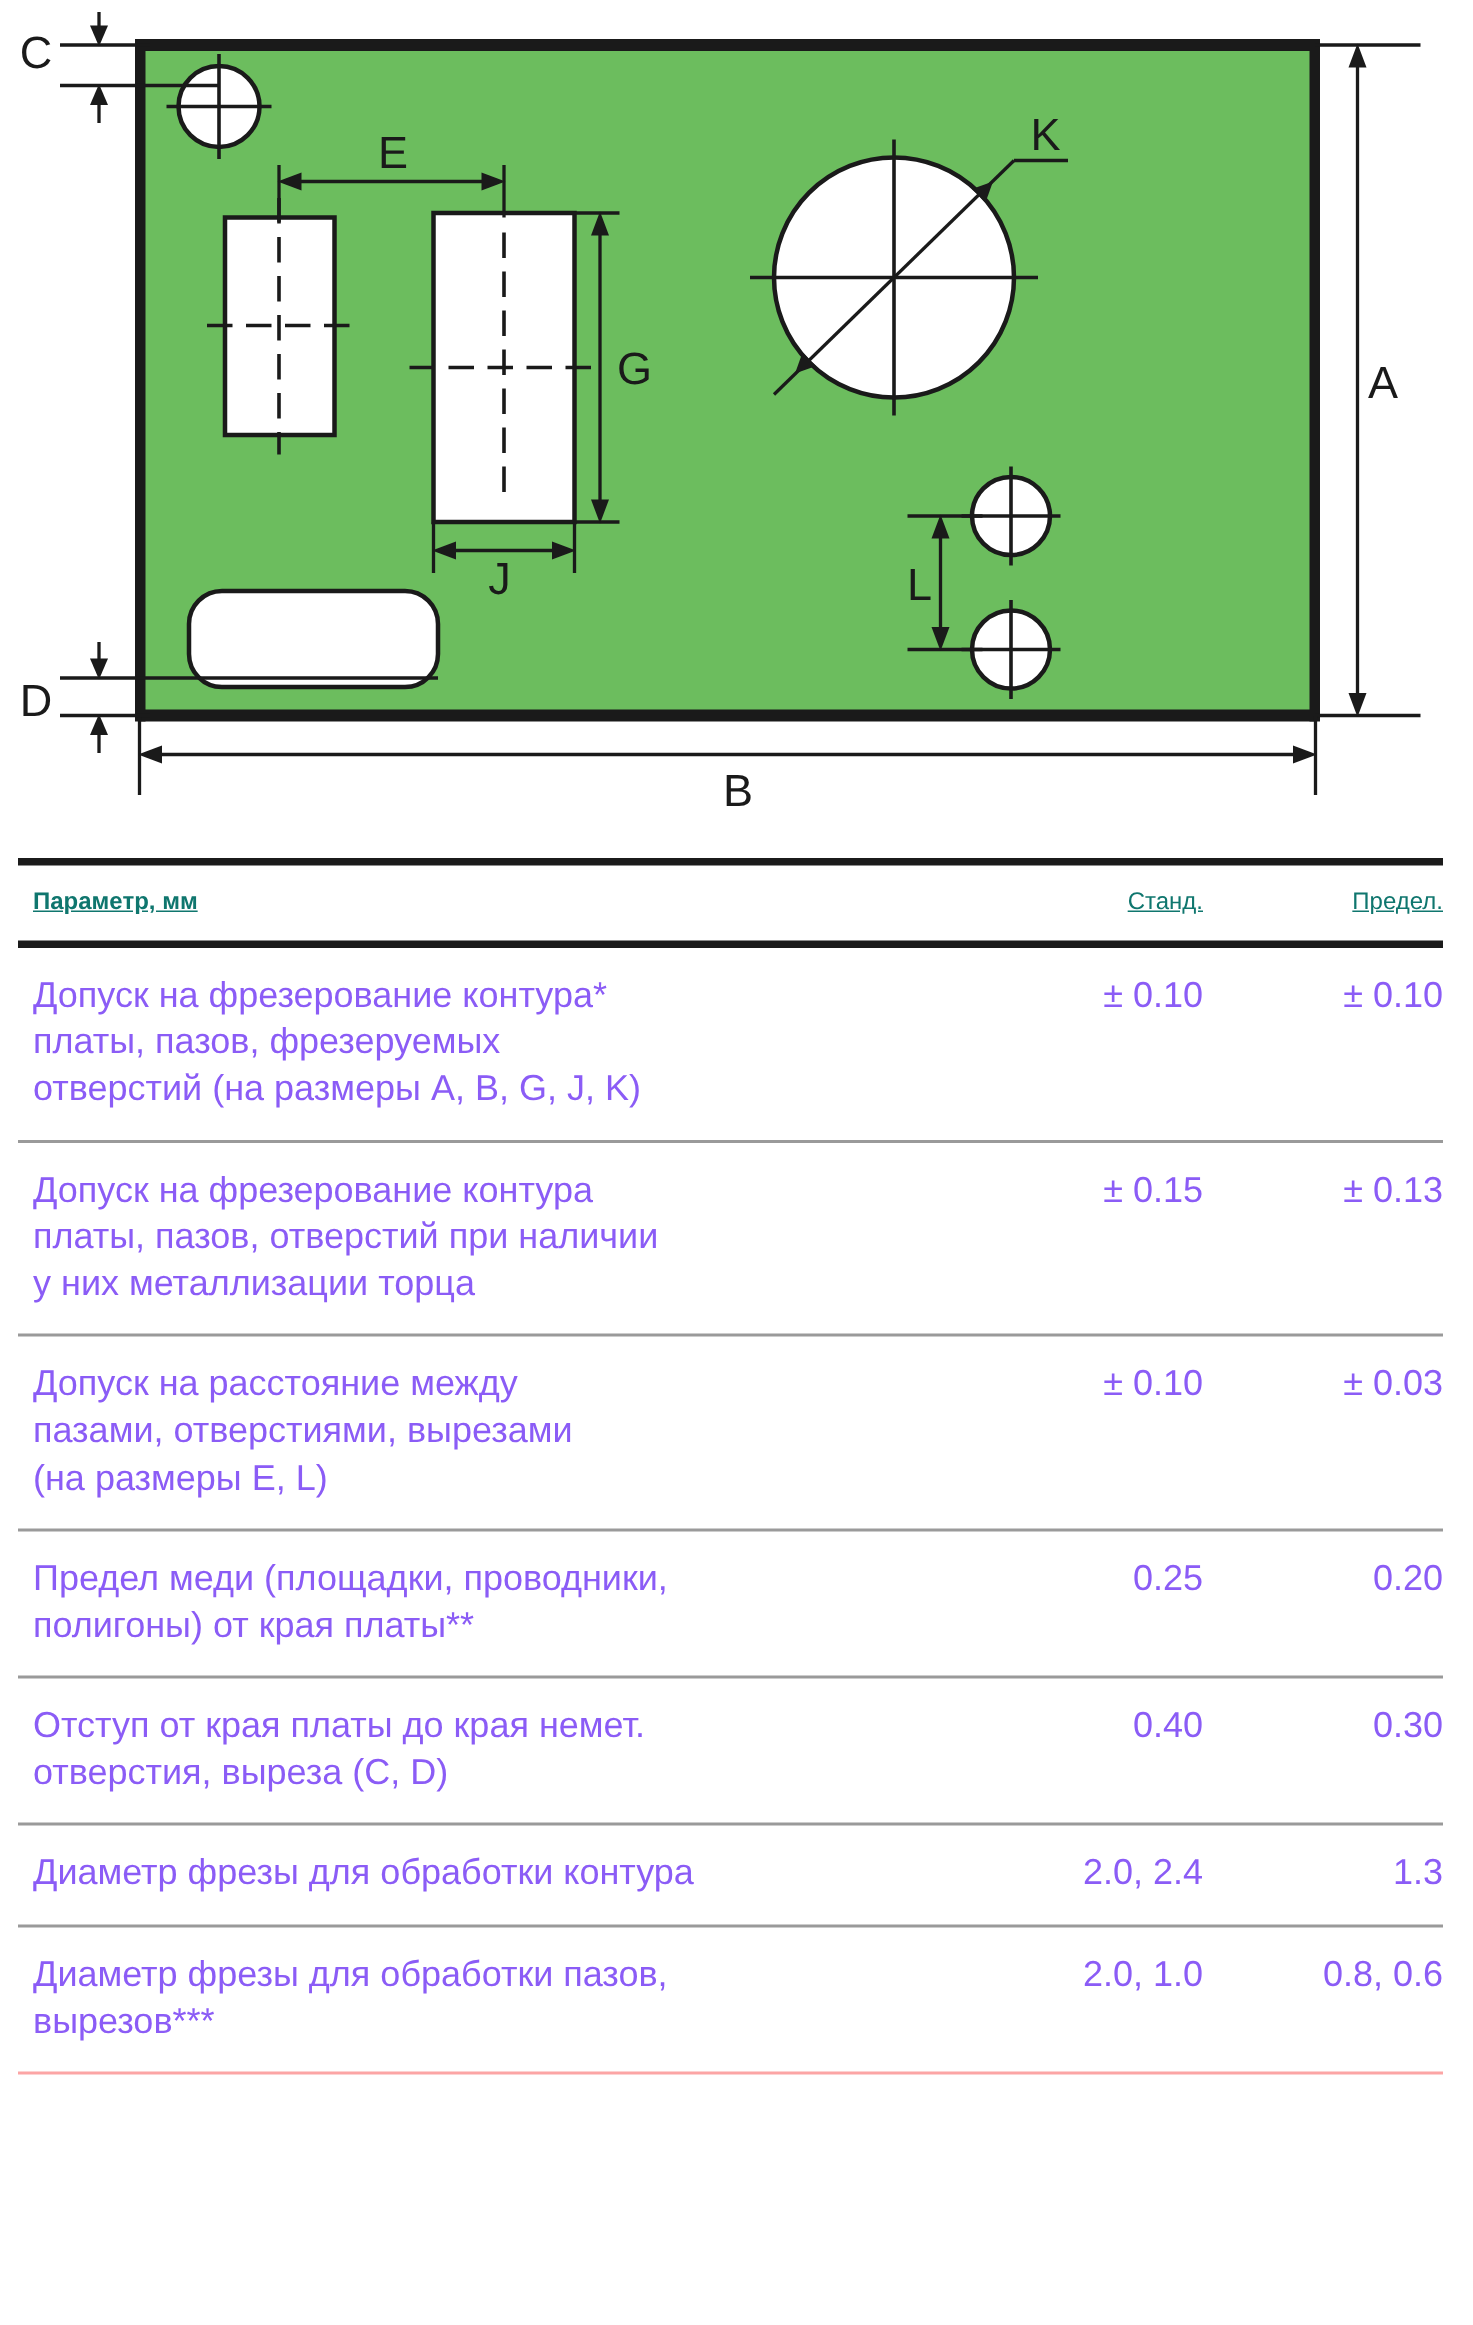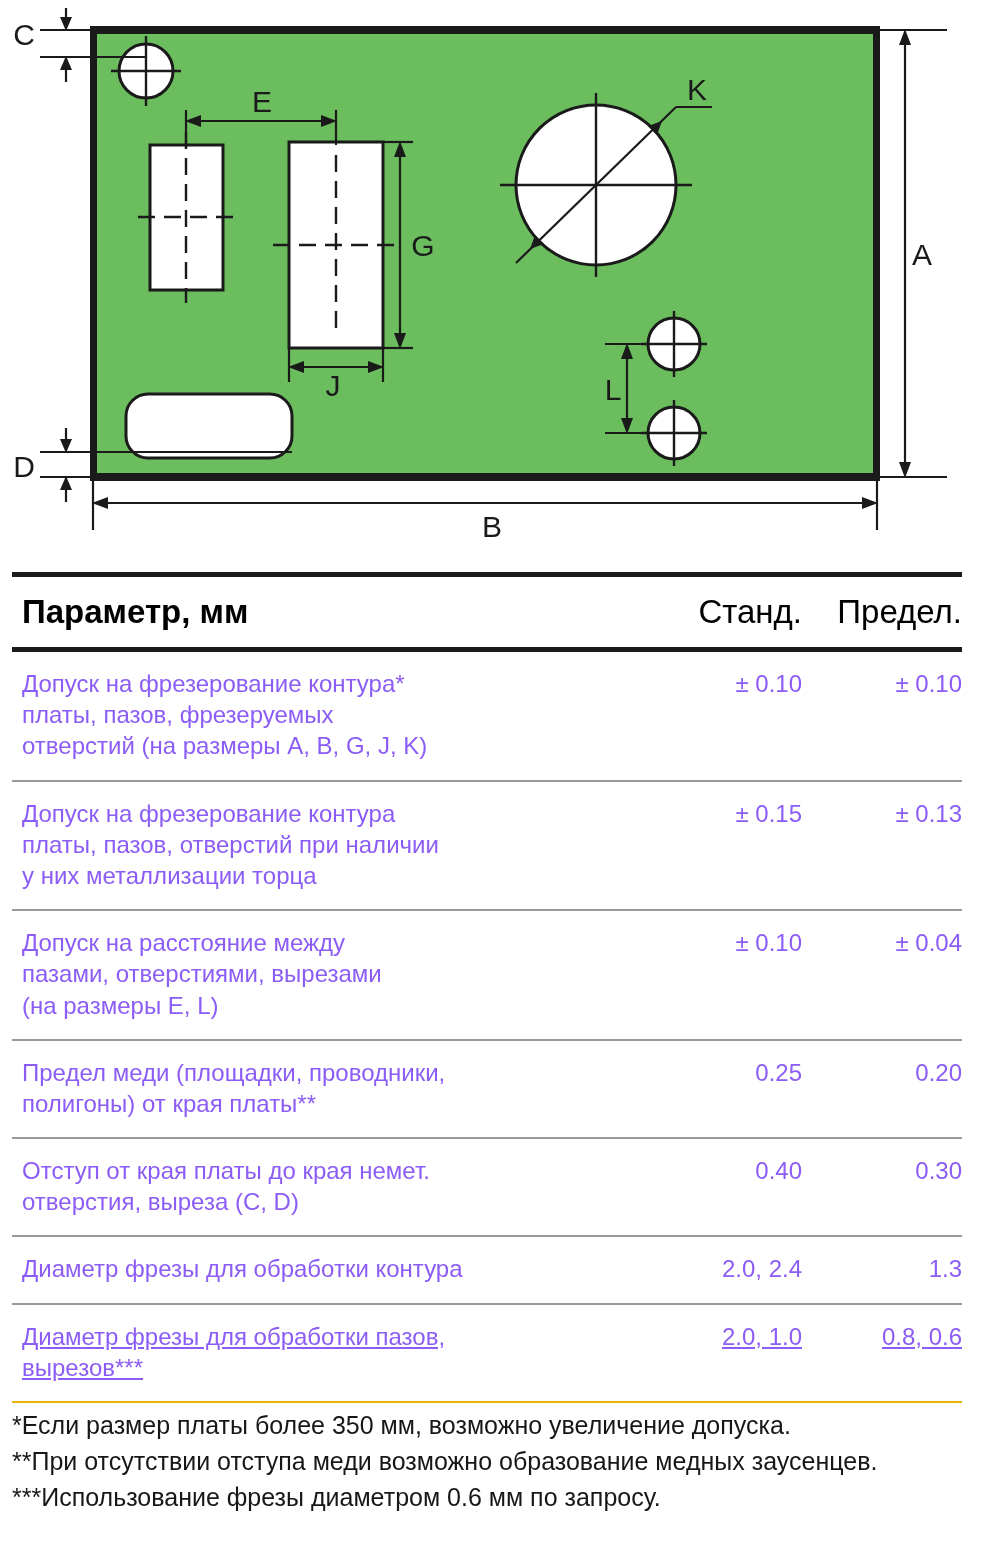--- a/index.html
+++ b/index.html
@@ -45,25 +45,26 @@
   table.tbl {
     border-collapse: collapse;
     width: 950px;
     table-layout: fixed;
   }
   table.tbl col.c-param { width: 620px; }
   table.tbl col.c-std   { width: 170px; }
   table.tbl col.c-lim   { width: 160px; }
 
   table.tbl thead th {
-    font-size: 33px;
+    font-size: 16px;
     font-weight: bold;
     padding: 16px 0 16px 0;
     vertical-align: middle;
-    color: #000000;
+    color: #0f766e;
+    text-decoration: underline;
   }
   table.tbl thead th.h-param {
     text-align: left;
     padding-left: 10px;
   }
   table.tbl thead th.h-num {
     text-align: right;
     font-weight: normal;
   }
   thead tr.head-row {
@@ -73,22 +74,21 @@
 
   table.tbl tbody td {
     font-size: 24px;
     line-height: 1.30;
     padding: 16px 0 18px 0;
     vertical-align: top;
     color: #8b5cf6;
     border-bottom: 2px solid #9a9a9a;
   }
   table.tbl tbody tr:last-child td {
-    border-bottom: 2px solid #eab308;
-    text-decoration: underline;
+    border-bottom: 2px solid #fca5a5;
   }
   table.tbl tbody td.t-param {
     text-align: left;
     padding-left: 10px;
     padding-right: 18px;
   }
   table.tbl tbody td.t-num {
     text-align: right;
     white-space: nowrap;
   }
@@ -291,21 +291,21 @@
           <td class="t-num">± 0.15</td>
           <td class="t-num">± 0.13</td>
         </tr>
         <tr>
           <td class="t-param">
             <div>Допуск на расстояние между</div>
             <div>пазами, отверстиями, вырезами</div>
             <div>(на размеры E, L)</div>
           </td>
           <td class="t-num">± 0.10</td>
-          <td class="t-num">± 0.04</td>
+          <td class="t-num">± 0.03</td>
         </tr>
         <tr>
           <td class="t-param">
             <div>Предел меди (площадки, проводники,</div>
             <div>полигоны) от края платы**</div>
           </td>
           <td class="t-num">0.25</td>
           <td class="t-num">0.20</td>
         </tr>
         <tr>
@@ -328,19 +328,14 @@
             <div>Диаметр фрезы для обработки пазов,</div>
             <div>вырезов***</div>
           </td>
           <td class="t-num">2.0, 1.0</td>
           <td class="t-num">0.8, 0.6</td>
         </tr>
       </tbody>
     </table>
   </div>
 
-  <div id="footnotes">
-    <p class="fn">*Если размер платы более 350 мм, возможно увеличение допуска.</p>
-    <p class="fn justify">**При отсутствии отступа меди возможно образование медных заусенцев.</p>
-    <p class="fn">***Использование фрезы диаметром 0.6 мм по запросу.</p>
-  </div>
 
 </div>
 
 </body></html>

